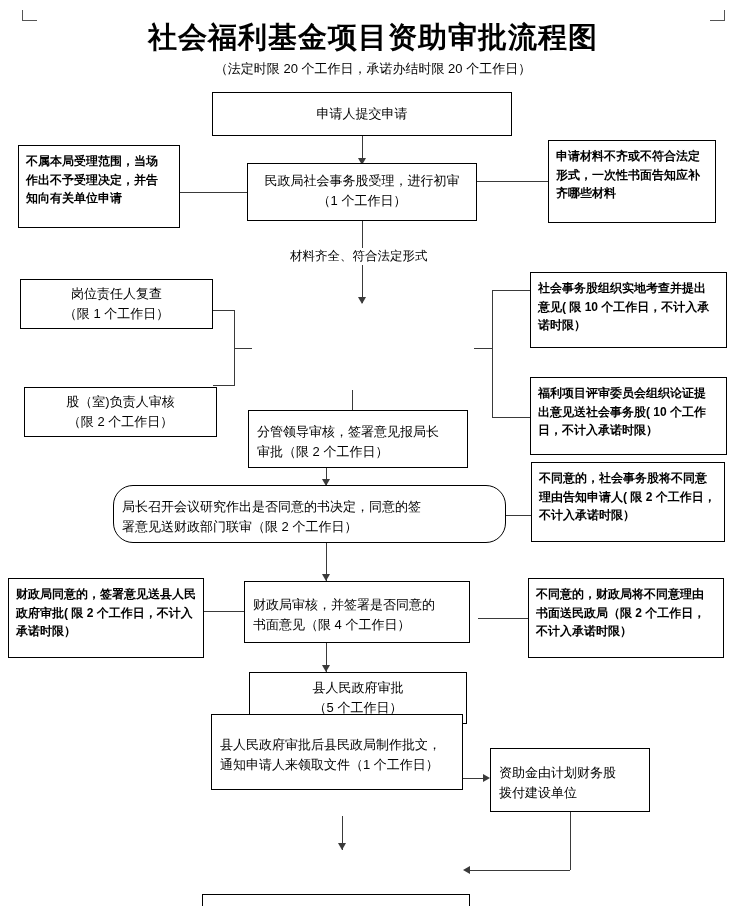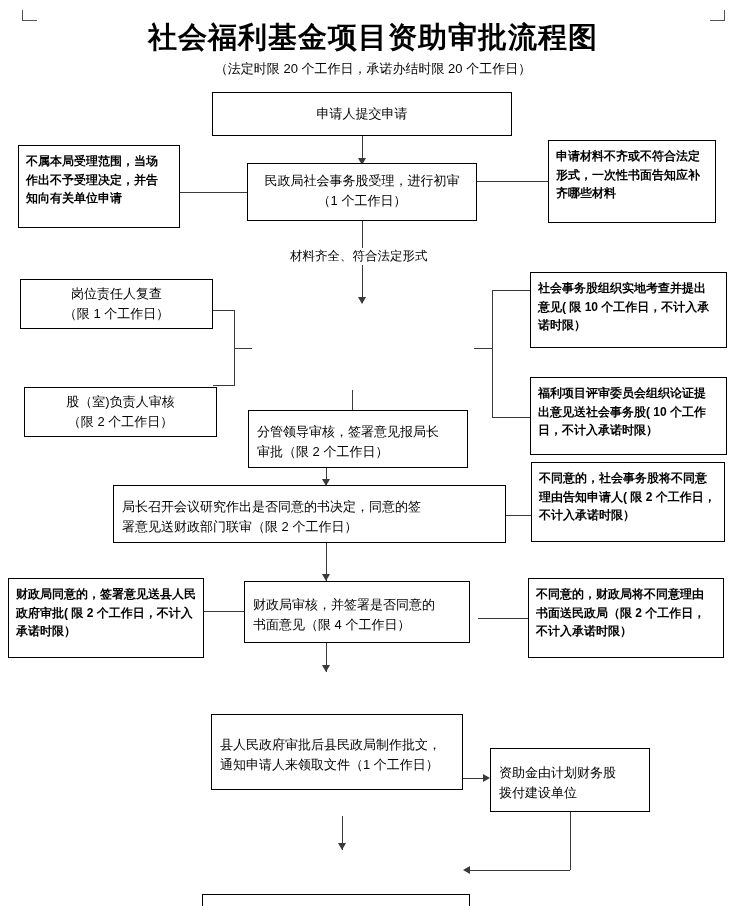--- a/index.html
+++ b/index.html
@@ -201,21 +201,21 @@
   <div class="ln v" style="left:352px; top:390px; height:20px;"></div>
 
   <div class="node midleft-al f-md" style="left:248px; top:410px; width:220px; height:58px;">
     <span class="txt">分管领导审核，签署意见报局长
 审批（限 2 个工作日）</span>
   </div>
 
   <div class="ln v" style="left:326px; top:468px; height:17px;"></div>
   <div class="arrow down" style="left:322px; top:479px;"></div>
 
-  <div class="node midleft-al f-md" style="left:113px; top:485px; width:393px; height:58px;">
+  <div class="node midleft-al f-md" style="left:113px; top:485px; width:393px; height:58px;border-radius:20px;">
     <span class="txt">局长召开会议研究作出是否同意的书决定，同意的签
 署意见送财政部门联审（限 2 个工作日）</span>
   </div>
 
   <div class="node left-al f-sm" style="left:531px; top:462px; width:194px; height:80px;">
     <span class="txt">不同意的，社会事务股将不同意
 理由告知申请人( 限 2 个工作日，
 不计入承诺时限）</span>
   </div>
   <div class="ln h" style="left:506px; top:515px; width:25px;"></div>
@@ -238,20 +238,24 @@
   <div class="node left-al f-sm" style="left:528px; top:578px; width:196px; height:80px;">
     <span class="txt">不同意的，财政局将不同意理由
 书面送民政局（限 2 个工作日，
 不计入承诺时限）</span>
   </div>
   <div class="ln h" style="left:478px; top:618px; width:50px;"></div>
 
   <div class="ln v" style="left:326px; top:643px; height:29px;"></div>
   <div class="arrow down" style="left:322px; top:665px;"></div>
 
+  <div class="node mid-al f-md" style="left:249px; top:672px; width:218px; height:52px;">
+    <span class="txt">县人民政府审批
+（5 个工作日）</span>
+  </div>
 
   <div class="ln v" style="left:326px; top:724px; height:24px;"></div>
   <div class="arrow down" style="left:322px; top:741px;"></div>
 
   <div class="node midleft-al f-md" style="left:211px; top:714px; width:252px; height:76px;">
     <span class="txt">县人民政府审批后县民政局制作批文，
 通知申请人来领取文件（1 个工作日）</span>
   </div>
 
   <div class="node midleft-al f-md" style="left:490px; top:748px; width:160px; height:64px;">

